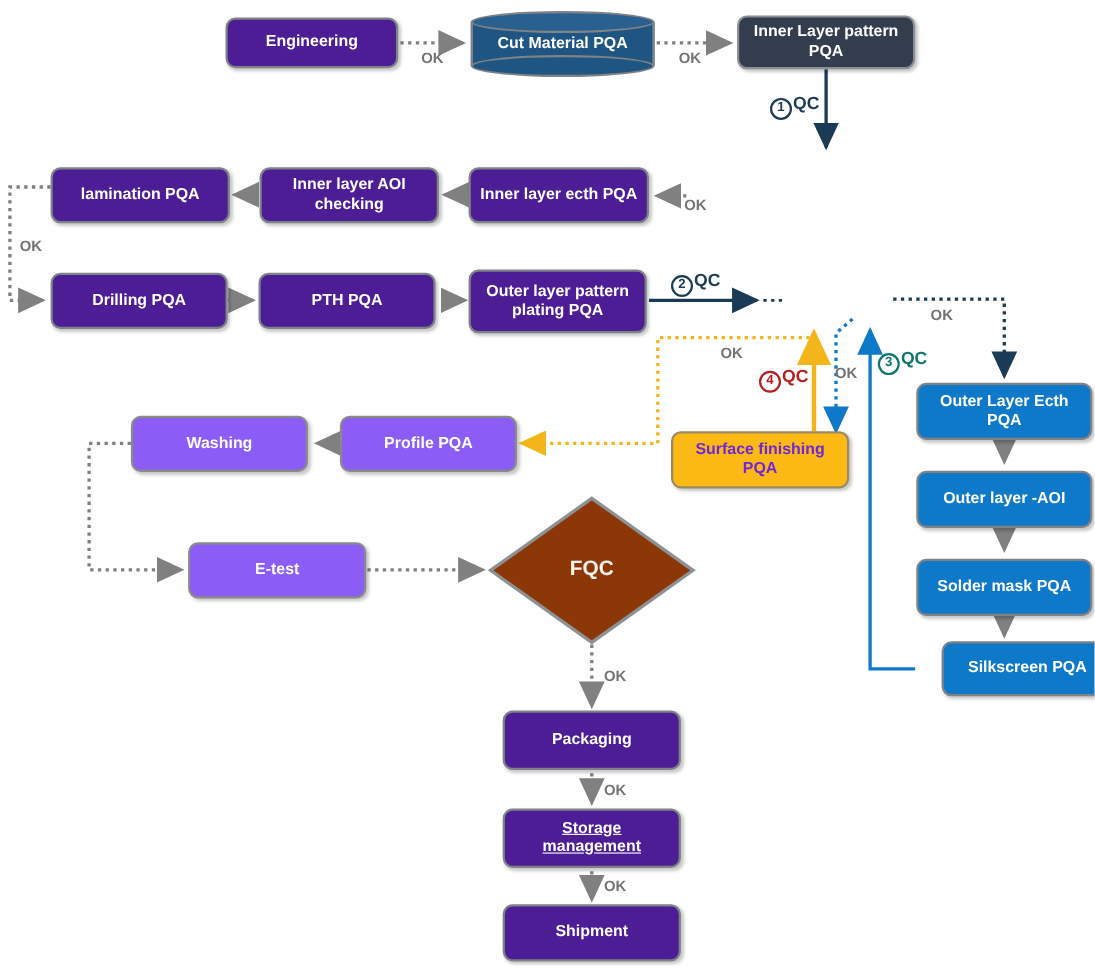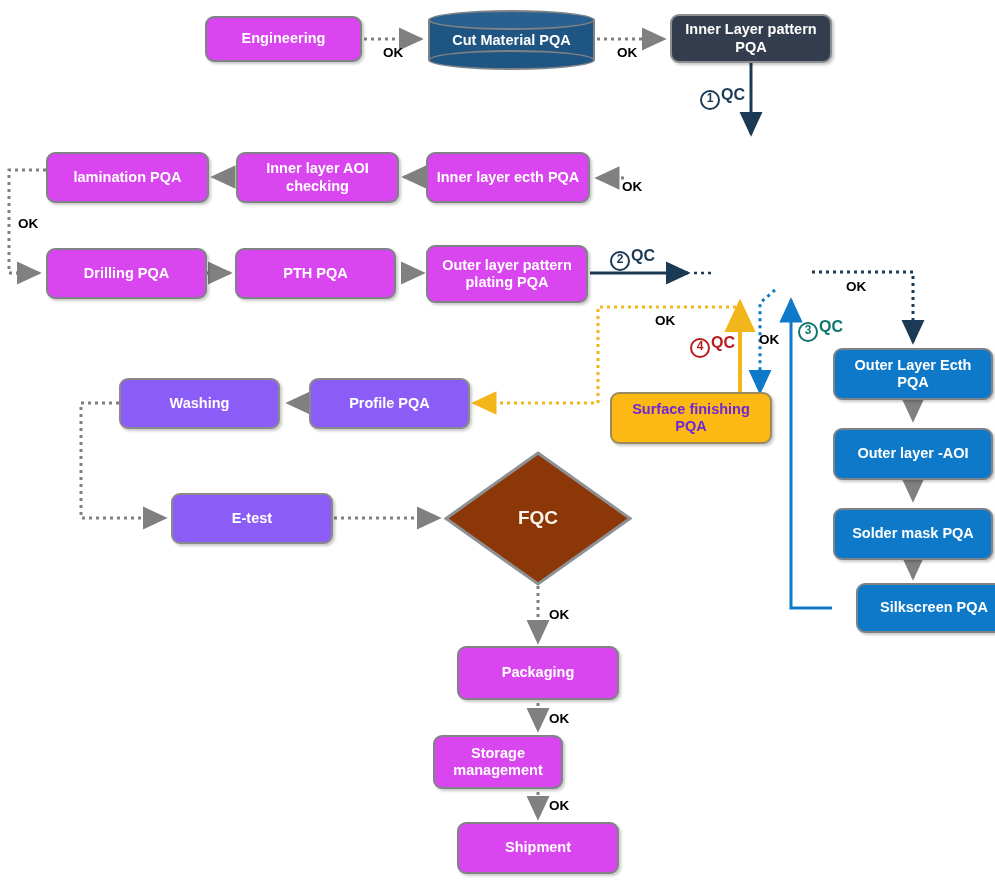--- a/index.html
+++ b/index.html
@@ -8,42 +8,42 @@
   #stage{position:absolute;left:0;top:0;width:995px;height:880px;}
   svg#wires{position:absolute;left:0;top:0;width:995px;height:880px;pointer-events:none;}
 
   .node{position:absolute;box-sizing:border-box;display:flex;align-items:center;
         justify-content:center;text-align:center;color:#ffffff;font-weight:bold;
         font-size:14.5px;line-height:1.18;border-radius:9px;
         border:2.5px solid #7a7c7e;
         box-shadow:2px 2px 3px rgba(0,0,0,.22);
         padding:2px 6px;z-index:3;}
   .navy{background:#343d4e;border-color:#8c8f93;}
-  .blue{background:#d946ef;border-color:#7f8286;}
+  .blue{background:#4c1d95;border-color:#7f8286;}
   .brightblue{background:#0e79c8;border-color:#7f8286;}
   .gray{background:#8b5cf6;border-color:#8a8a8a;}
   .yellow{background:#fcb813;border-color:#9a8b62;color:#6d28d9;}
 
   .cyl{position:absolute;z-index:3;}
   .cyl .body{position:absolute;left:0;top:10px;width:100%;height:calc(100% - 20px);
              background:#1f5582;border-left:2.5px solid #7f8286;border-right:2.5px solid #7f8286;
              box-sizing:border-box;}
   .cyl .top{position:absolute;left:0;top:0;width:100%;height:20px;border-radius:50%;
             background:#2a608f;border:2.5px solid #7f8286;box-sizing:border-box;}
   .cyl .bot{position:absolute;left:0;bottom:0;width:100%;height:20px;border-radius:50%;
             background:#1f5582;border:2.5px solid #7f8286;box-sizing:border-box;}
   .cyl .lbl{position:absolute;left:0;top:0;width:100%;height:100%;display:flex;
             align-items:center;justify-content:center;color:#fff;font-weight:bold;font-size:14.5px;}
 
   .diamond{position:absolute;z-index:3;display:flex;align-items:center;justify-content:center;}
   .diamond .shape{position:absolute;left:0;top:0;width:100%;height:100%;}
   .diamond .dlbl{position:relative;z-index:2;color:#fdf4ec;font-weight:bold;text-align:center;
                  line-height:1.2;}
 
-  .okl{position:absolute;color:#000000;font-weight:bold;font-size:13.5px;z-index:5;}
+  .okl{position:absolute;color:#737373;font-weight:bold;font-size:13.5px;z-index:5;}
   .qcl{position:absolute;font-weight:bold;font-size:16px;z-index:5;white-space:nowrap;}
   .qcl .circ{display:inline-block;border:2px solid currentColor;border-radius:50%;
              width:16px;height:16px;line-height:13px;text-align:center;font-size:12px;
              vertical-align:-2px;margin-right:1px;}
   .qc-navy{color:#1b3a55;}
   .qc-blue{color:#0f766e;}
   .qc-yellow{color:#b91c1c;}
 </style>
 </head>
 <body>
@@ -182,21 +182,21 @@
       <polygon points="95,3 187,68.5 95,134 3,68.5" fill="#8c3708" stroke="#8e9194" stroke-width="3"></polygon>
     </svg>
     <div class="dlbl" style="font-size:19px;">
       <span>FQC</span>
     </div>
   </div>
 
   <div class="node blue" style="left:457px;top:646px;width:162px;height:54px;">
     <span>Packaging</span>
   </div>
-  <div class="node blue" style="left:433px;top:735px;width:130px;height:54px;">
+  <div class="node blue" style="left:457px;top:735px;width:162px;height:54px;text-decoration:underline;">
     <span>Storage management</span>
   </div>
   <div class="node blue" style="left:457px;top:822px;width:162px;height:52px;">
     <span>Shipment</span>
   </div>
 
   <div class="okl" style="left:383px;top:45px;">OK</div>
   <div class="okl" style="left:617px;top:45px;">OK</div>
   <div class="okl" style="left:622px;top:179px;">OK</div>
   <div class="okl" style="left:18px;top:216px;">OK</div>

